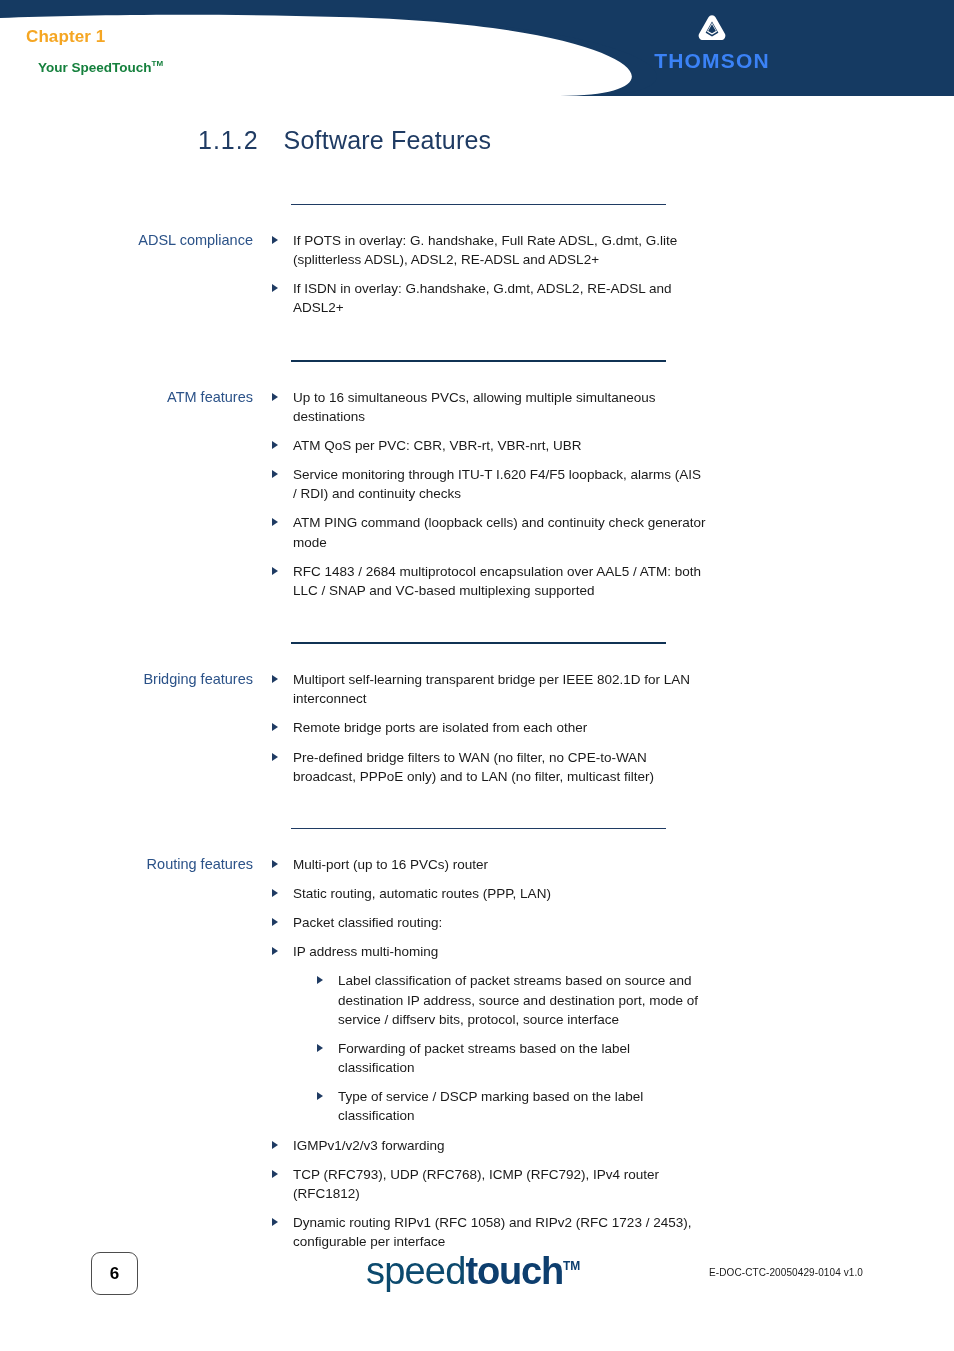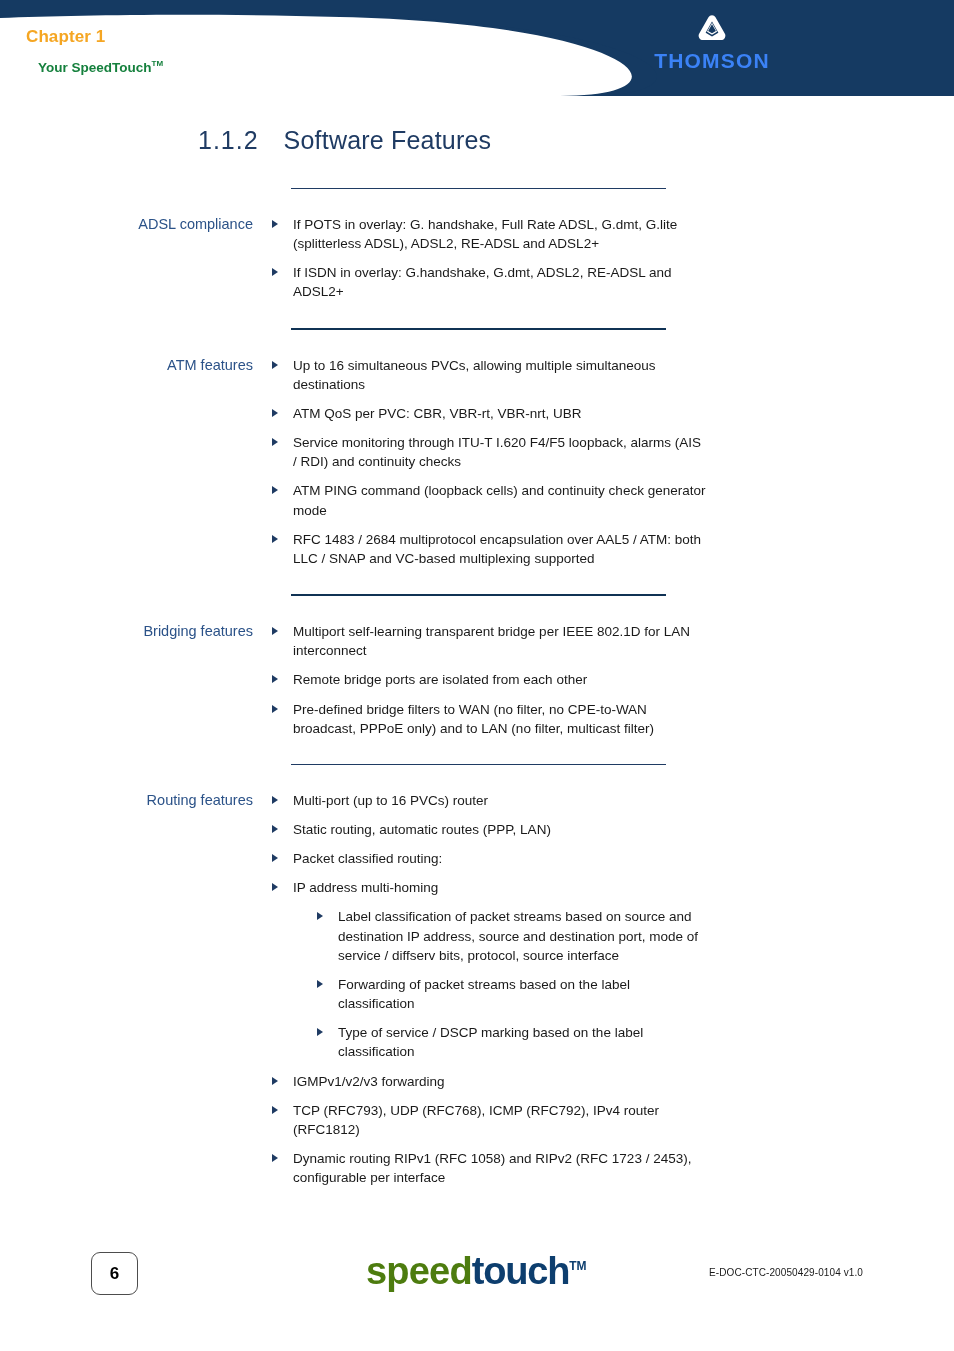--- a/index.html
+++ b/index.html
@@ -95,20 +95,21 @@
   
   .content {
     position: absolute;
     left: 0;
     top: 188px;
     width: 954px;
   }
   .feature-block {
     position: relative;
     width: 756px;
+    margin-top: 16px;
   }
   .rule {
     height: 0;
     border-top: 1px solid #1f3b63;
     margin-left: 291px;
     margin-right: 90px;
   }
   .rule.thick {
     border-top: 2px solid #103254;
   }
@@ -195,22 +196,22 @@
   .speedtouch-logo {
     position: absolute;
     left: 366px;
     top: 21px;
     font-size: 38px;
     line-height: 1;
     white-space: nowrap;
     font-family: "Liberation Sans", sans-serif;
   }
   .st-speed {
-    color: #4d7c0f;
-    font-weight: bold;
+    color: #0c4a6e;
+    font-weight: normal;
     letter-spacing: -0.8px;
   }
   .st-touch {
     color: #0d3e6e;
     font-weight: bold;
     letter-spacing: -1.2px;
   }
   .st-tm {
     color: #0d3e6e;
     font-size: 12px;

